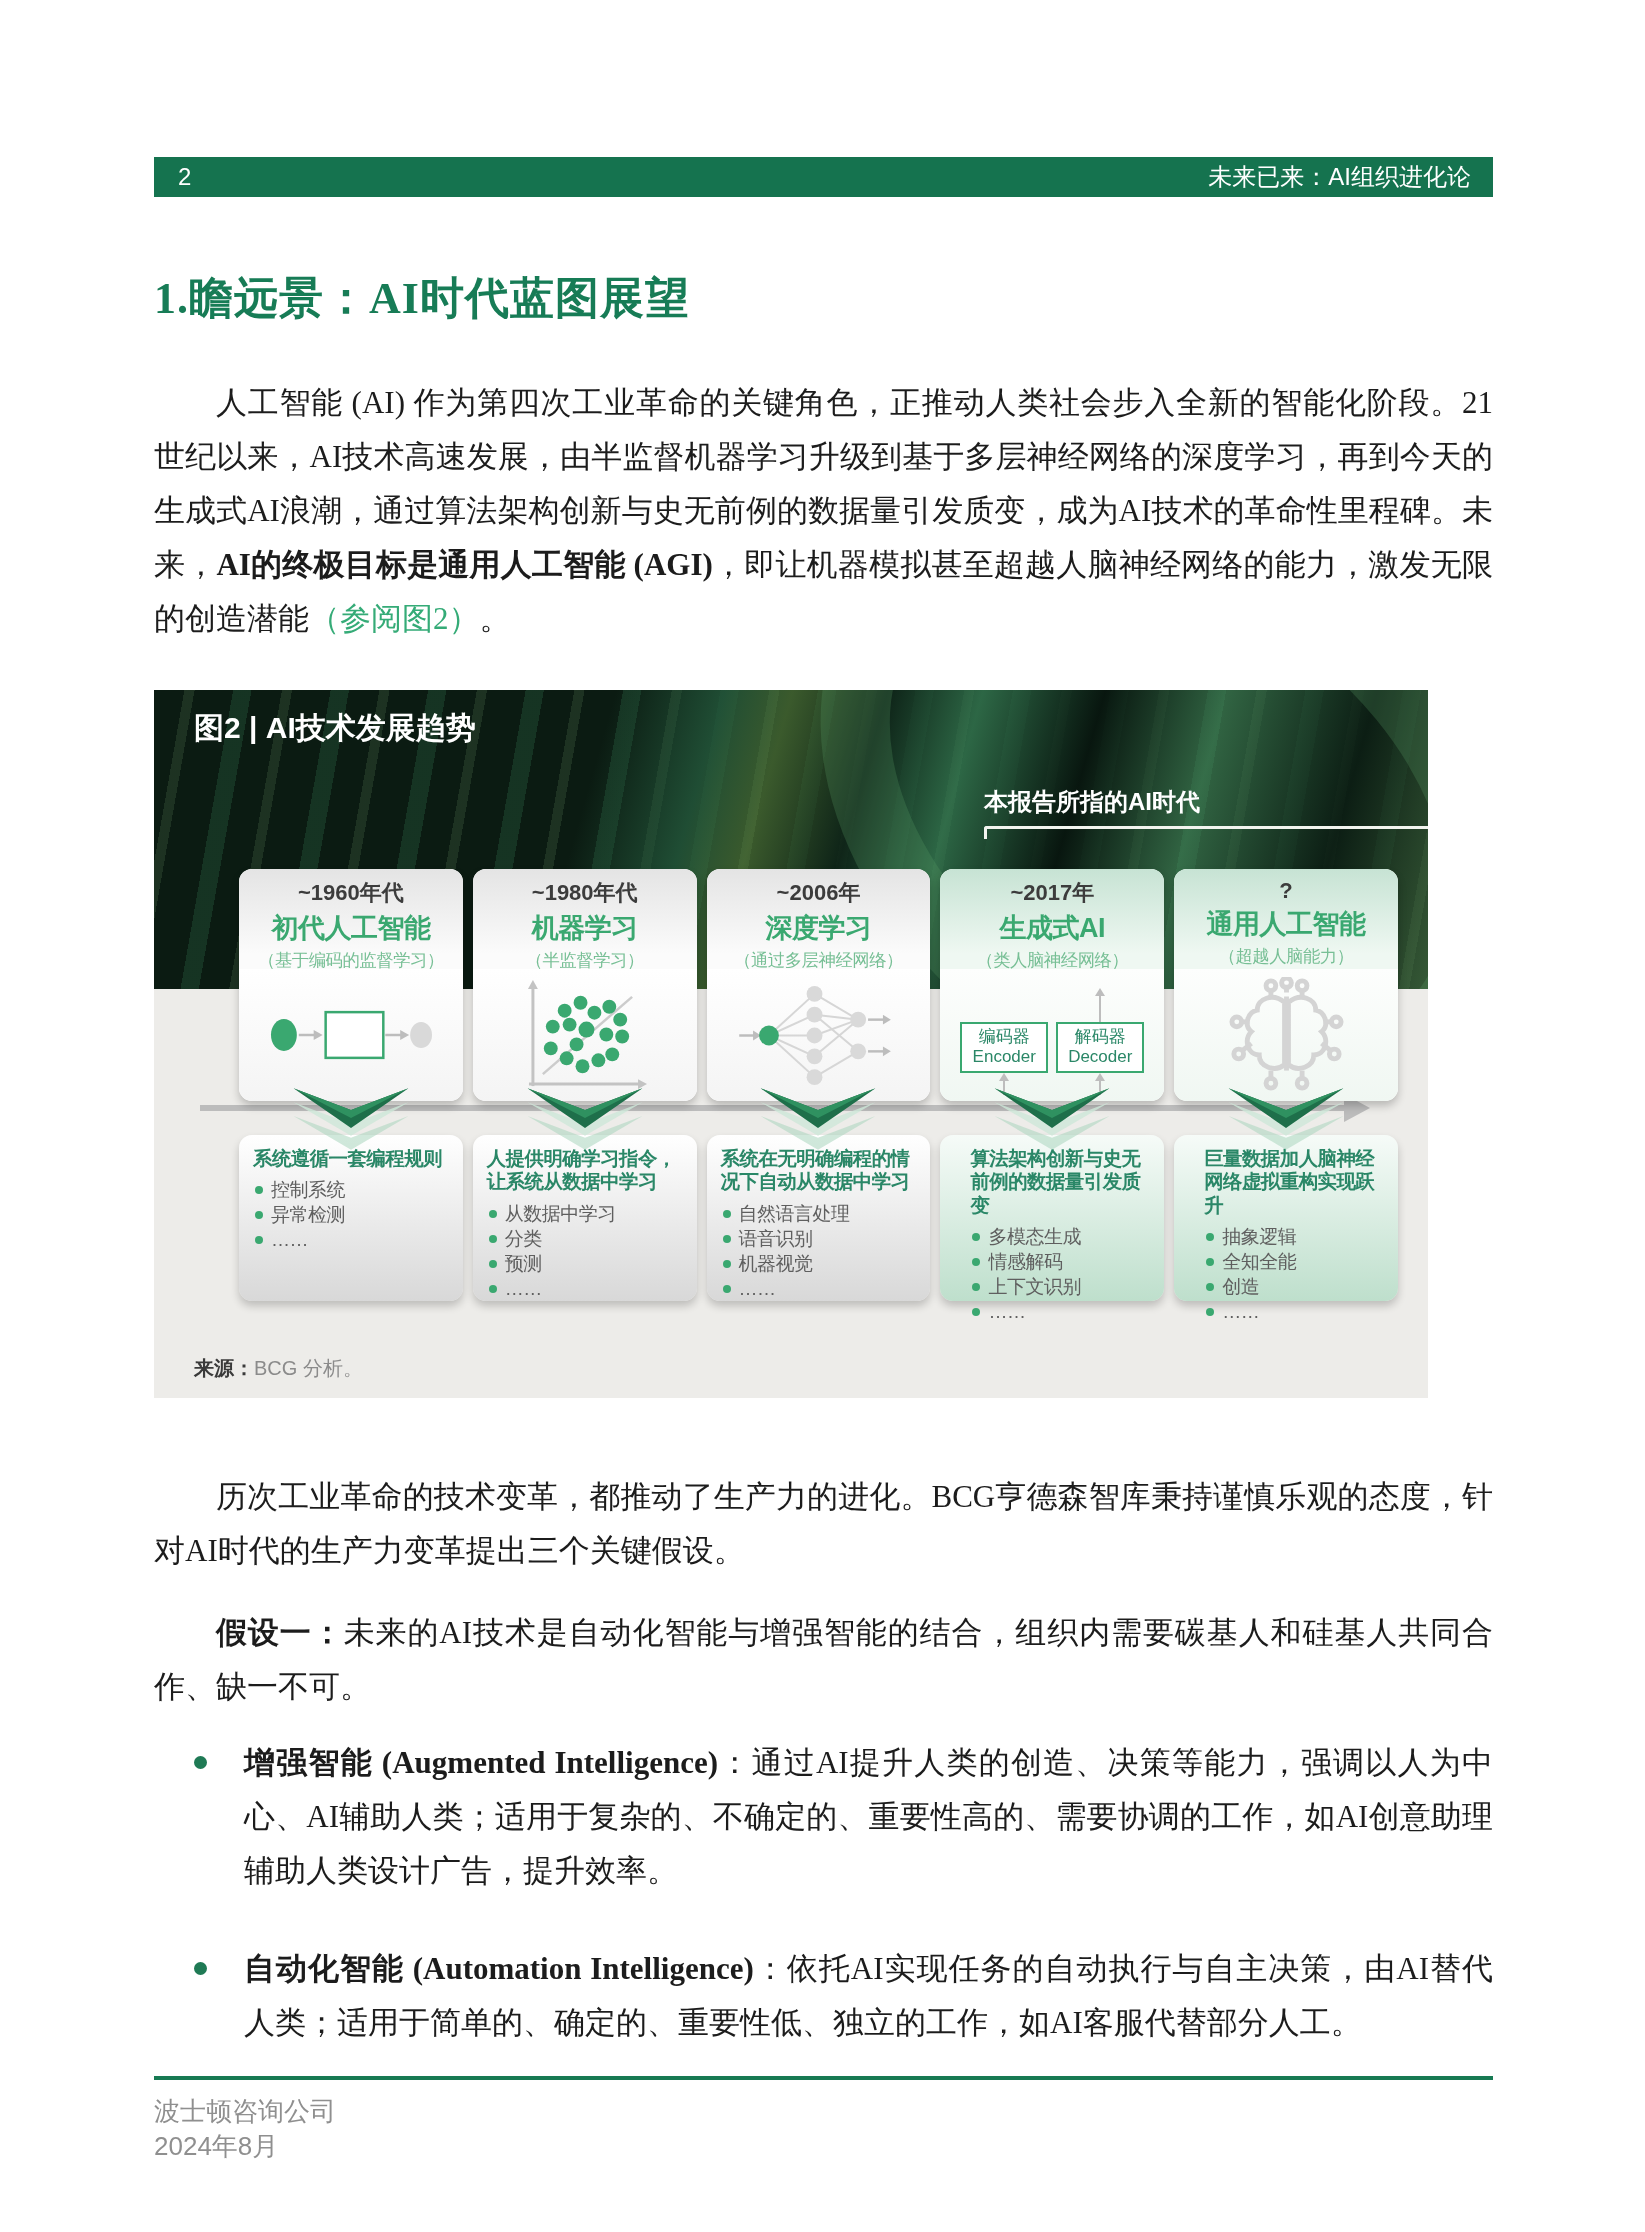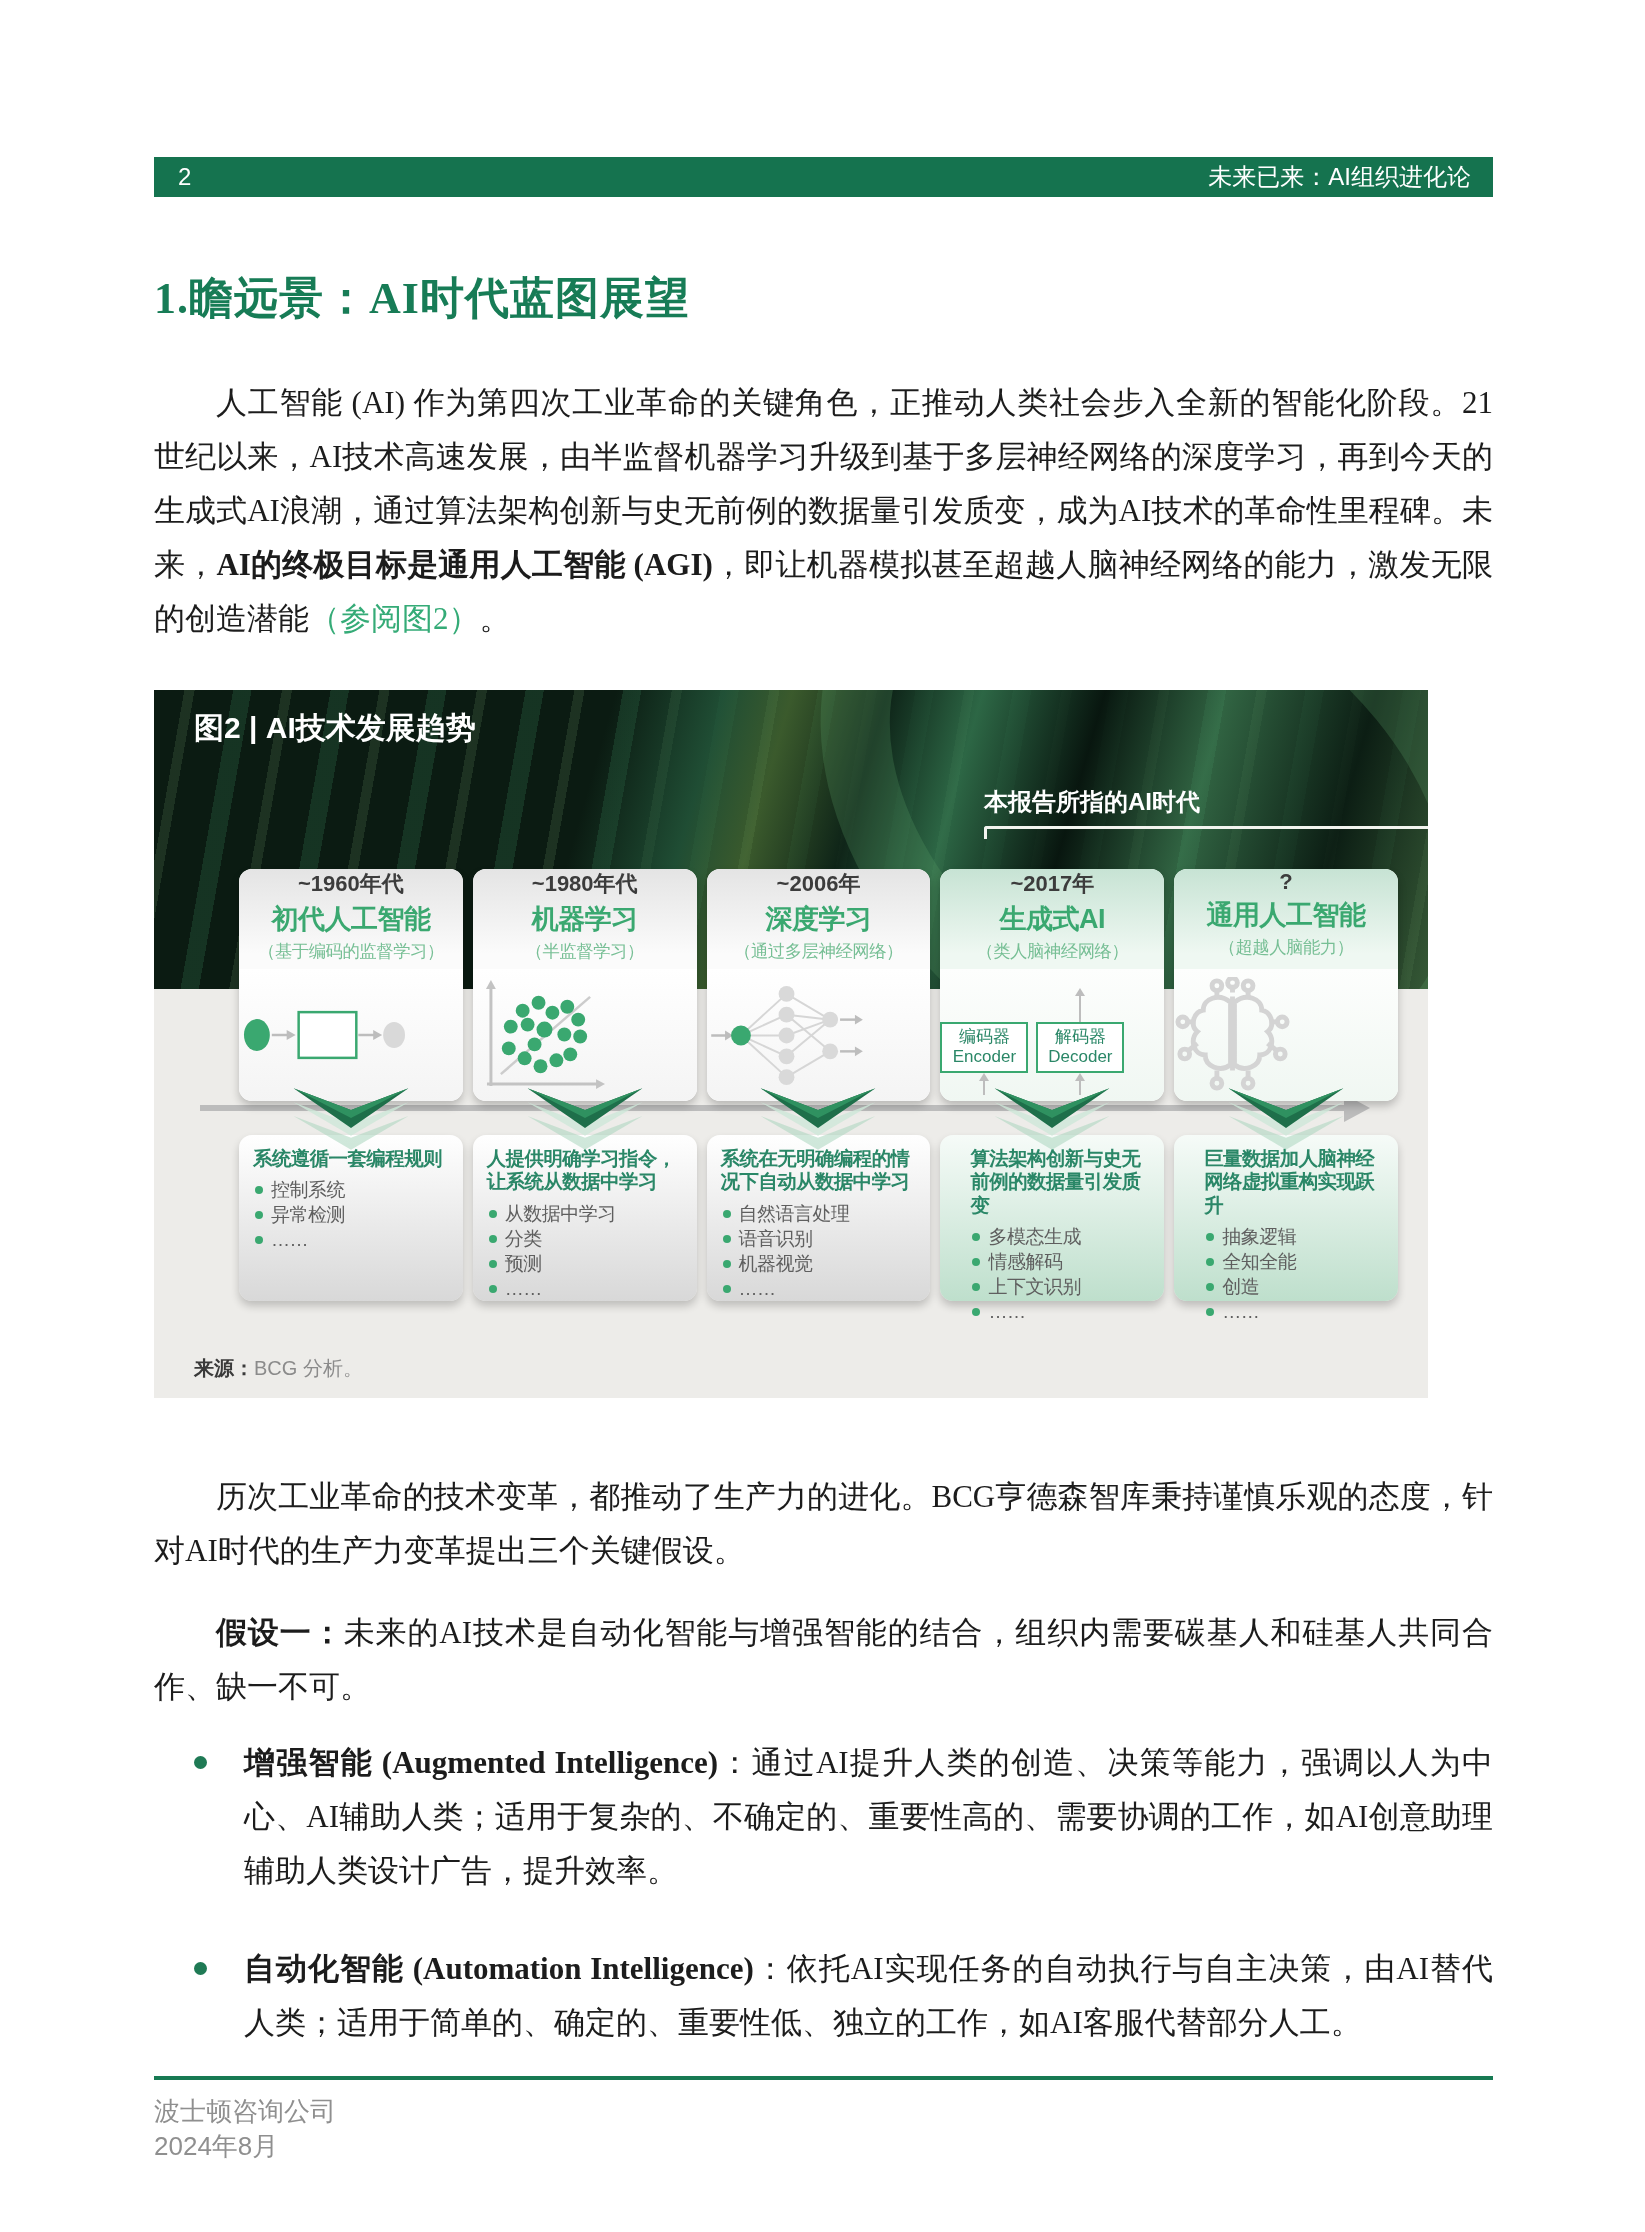--- a/index.html
+++ b/index.html
@@ -72,24 +72,24 @@
   }
 
   
   .cards { position:absolute; top:179px; left:85px; width:1159px; display:flex; gap:10px; z-index:2;
            font-family:"Liberation Sans","DejaVu Sans",sans-serif; }
   .col { position:relative; width:224px; }
   .card-top {
     height:232px; border-radius:13px; overflow:hidden; display:flex; flex-direction:column;
     box-shadow:0 5px 9px rgba(0,0,0,.22); background:#ffffff;
   }
-  .card-head { height:100px; text-align:center;
+  .card-head { height:100px; padding-top:9px; text-align:center;
     background:linear-gradient(180deg,#e4e4e4 0%,#fbfbfb 85%); }
   .col.highlight .card-head { background:linear-gradient(180deg,#c7e3d4 0%,#eff8f2 85%); }
-  .card-icon { flex:1; display:flex; align-items:center; 
+  .card-icon { flex:1; display:flex; align-items:center; justify-content:center;
     background:linear-gradient(180deg,#ffffff 0%,#f4f4f4 100%); }
   .col.highlight .card-icon { background:linear-gradient(180deg,#fdfefd 0%,#f0f7f2 100%); }
   .era { font-size:22px; font-weight:bold; color:#3c3c3c; }
   .cname { font-size:27px; font-weight:bold; color:#3aa870; margin-top:2px; letter-spacing:-0.5px; }
   .csub { font-size:17.4px; color:#77bf95; margin-top:2px; letter-spacing:-0.5px; }
 
   .chev { position:absolute; left:50%; transform:translateX(-50%); top:219px; z-index:3; }
 
   .card-desc {
     margin-top:34px; height:166px; border-radius:13px; padding:12px 14px 10px 14px;

